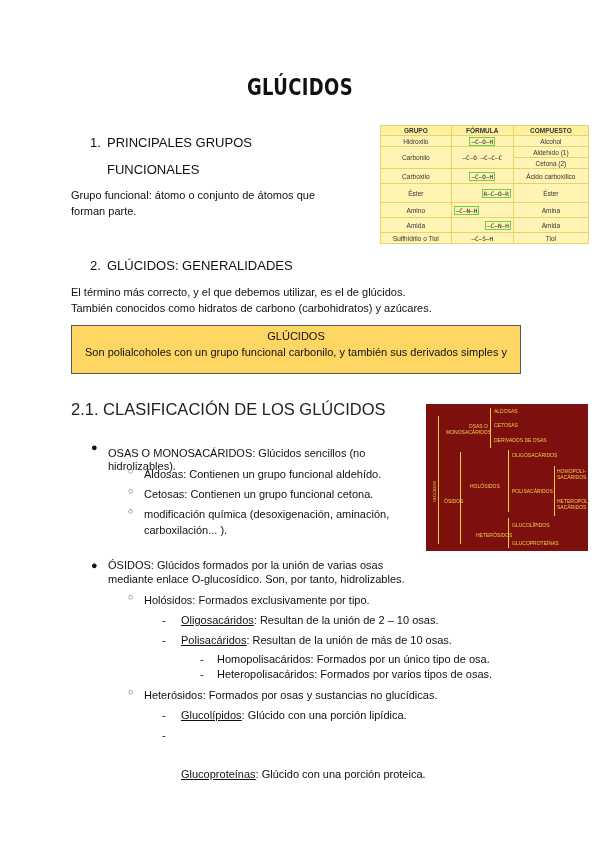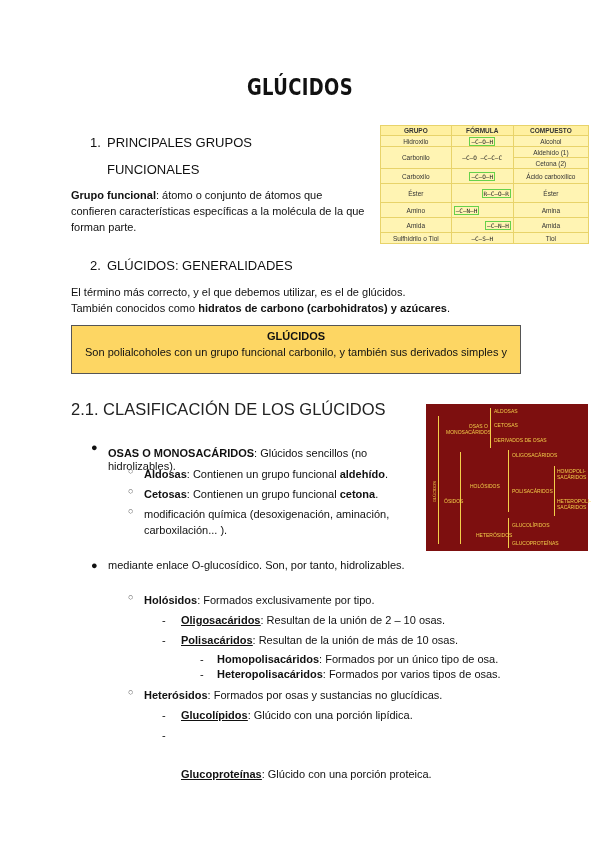--- a/index.html
+++ b/index.html
@@ -5,21 +5,21 @@
   html, body { margin: 0; padding: 0; background: #ffffff; }
   body { width: 600px; height: 848px; position: relative; overflow: hidden;
          font-family: "Liberation Sans", sans-serif; color: #111; }
   .abs { position: absolute; }
   .title { left: 0; width: 600px; top: 74px; text-align: center;
            font-family: "DejaVu Sans", sans-serif; font-weight: bold; font-size: 23px;
            letter-spacing: 0.5px; transform: scaleX(0.78); transform-origin: center; }
   .h1 { font-size: 13px; color: #111; line-height: 26px; }
   .h1 .num { display: inline-block; width: 17px; }
   .p { font-size: 11px; line-height: 16px; }
-  b { font-weight: bold; text-align: right; }
+  b { font-weight: normal; text-align: right; }
   u b, b u { text-decoration: underline; }
 
   
   .fg-table { left: 380px; top: 125px; width: 209px; border-collapse: collapse;
               background: #fff4b3; font-size: 6.5px; color: #333; }
   .fg-table td, .fg-table th { border: 1px solid #e8d36a; height: 10px; padding: 0 2px;
               text-align: center; }
   .fg-table th { font-weight: bold; color: #333; background: #fff0a0; height: 9px; }
   .fg-table .formula { color: #222; font-family: "DejaVu Sans Mono", monospace; font-size: 6px; }
   .fg-table .gb { border: 1px solid #66d14a; padding: 0 1px; }
@@ -38,21 +38,20 @@
 
 <div class="abs title">GLÚCIDOS</div>
 
 <div class="abs h1" style="left:90px; top:130px;">
   <span class="num">1.</span><span>PRINCIPALES GRUPOS</span>
 </div>
 <div class="abs h1" style="left:107px; top:157px;">FUNCIONALES</div>
 
 <div class="abs p" style="left:71px; top:187px; width:300px;">
   <div><b>Grupo funcional</b><span>: átomo o conjunto de átomos que</span></div>
-  <div>confieren características específicas a la molécula de la que</div>
   <div>forman parte.</div>
 </div>
 
 <table class="abs fg-table">
   <tbody>
       <tr>
     <th>GRUPO</th>
     <th>FÓRMULA</th>
     <th>COMPUESTO</th>
   </tr>
@@ -158,20 +157,21 @@
 <div class="abs p" style="left:144px; top:486px;"><b>Cetosas</b><span>: Contienen un grupo funcional </span><b>cetona</b><span>.</span></div>
 
 <div class="abs" style="left:128px; top:506px; font-size:9px; color:#555;">○</div>
 <div class="abs p" style="left:144px; top:506px; width:260px;">
   <div>modificación química (desoxigenación, aminación,</div>
   <div>carboxilación... ).</div>
 </div>
 
 <div class="abs" style="left:91px; top:559px; font-size:11px;">●</div>
 <div class="abs p" style="left:108px; top:558px; width:360px; line-height:14px;">
+  <div><b>ÓSIDOS</b><span>: Glúcidos formados por la unión de varias osas</span></div>
   <div>mediante enlace O-glucosídico. Son, por tanto, hidrolizables.</div>
 </div>
 
 <div class="abs" style="left:128px; top:592px; font-size:9px; color:#555;">○</div>
 <div class="abs p" style="left:144px; top:592px;"><b>Holósidos</b><span>: Formados exclusivamente por tipo.</span></div>
 
 <div class="abs p" style="left:162px; top:612px;">-</div>
 <div class="abs p" style="left:181px; top:612px;"><u><b>Oligosacáridos</b></u><span>: Resultan de la unión de 2 – 10 osas.</span></div>
 
 <div class="abs p" style="left:162px; top:632px;">-</div>

